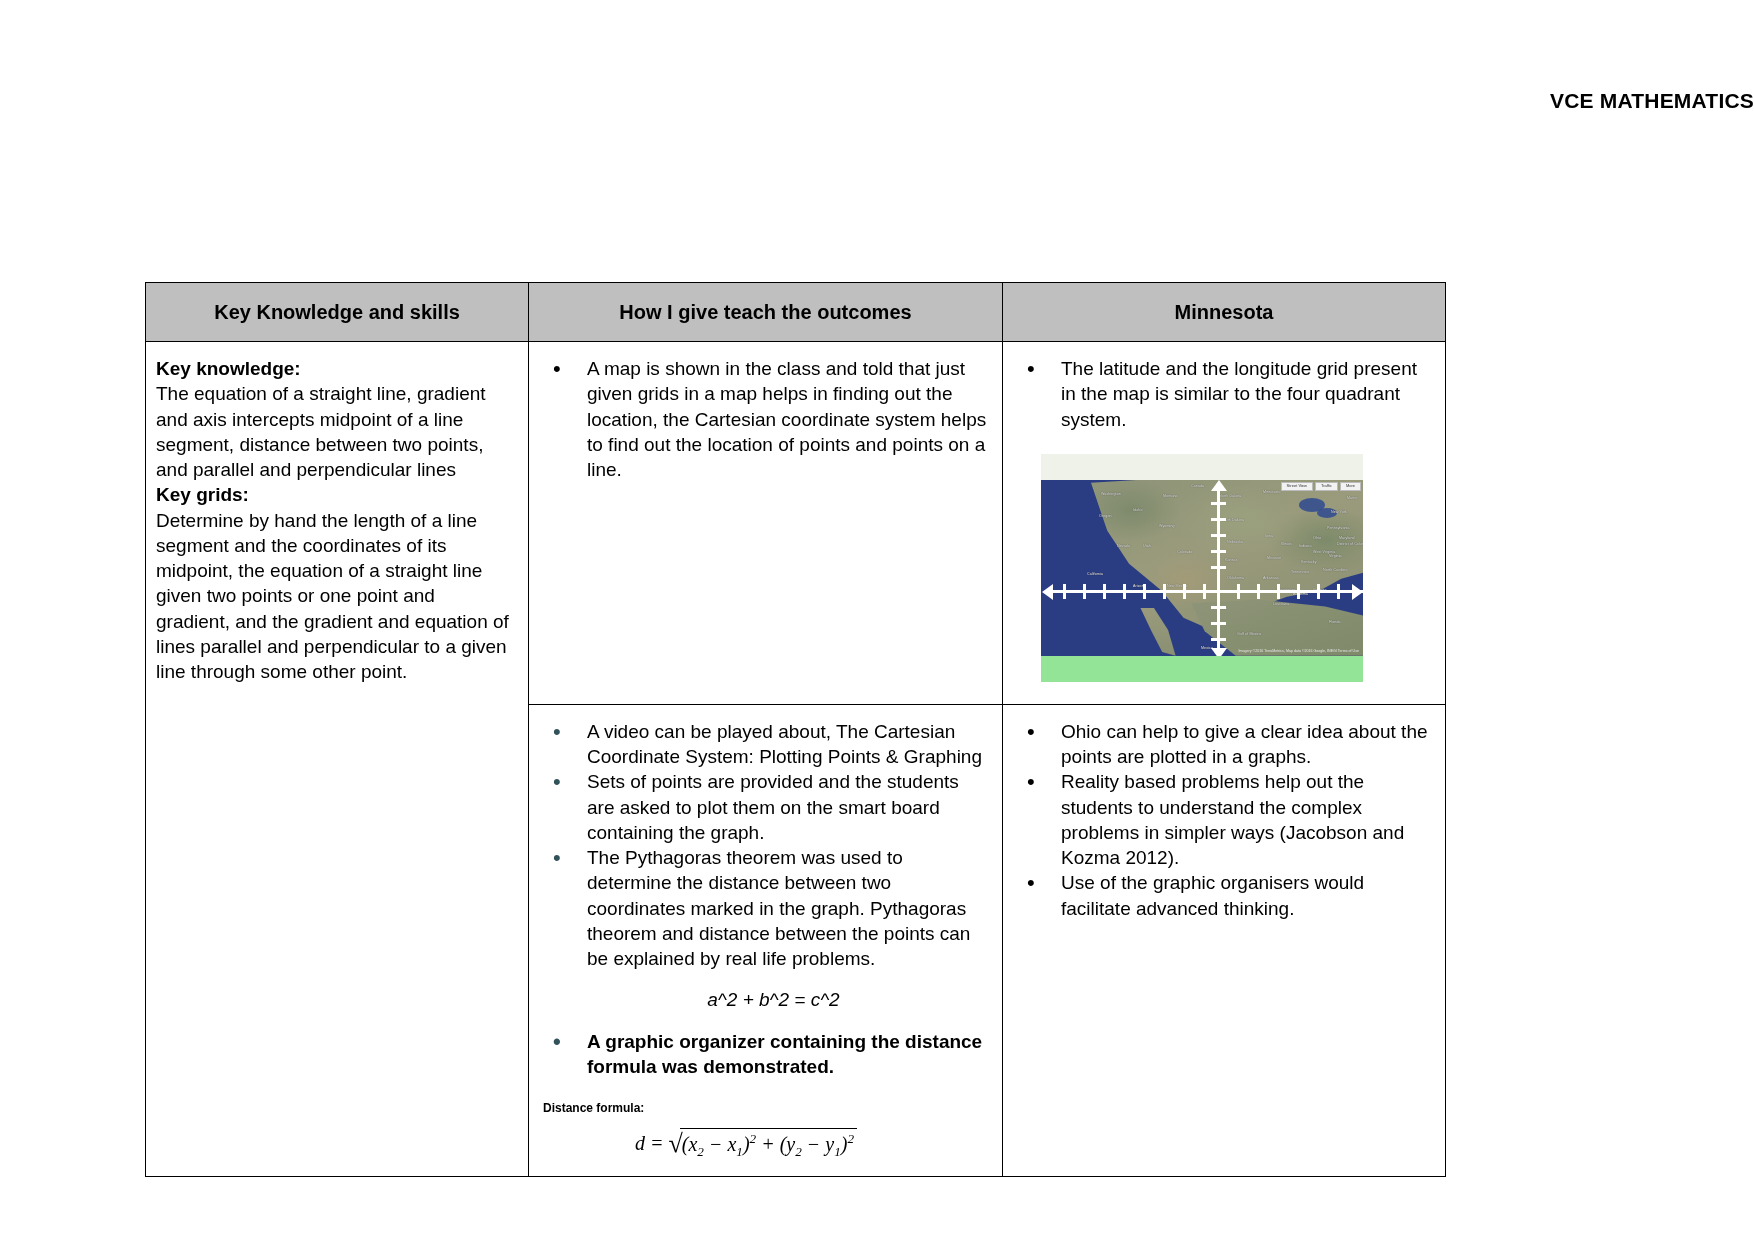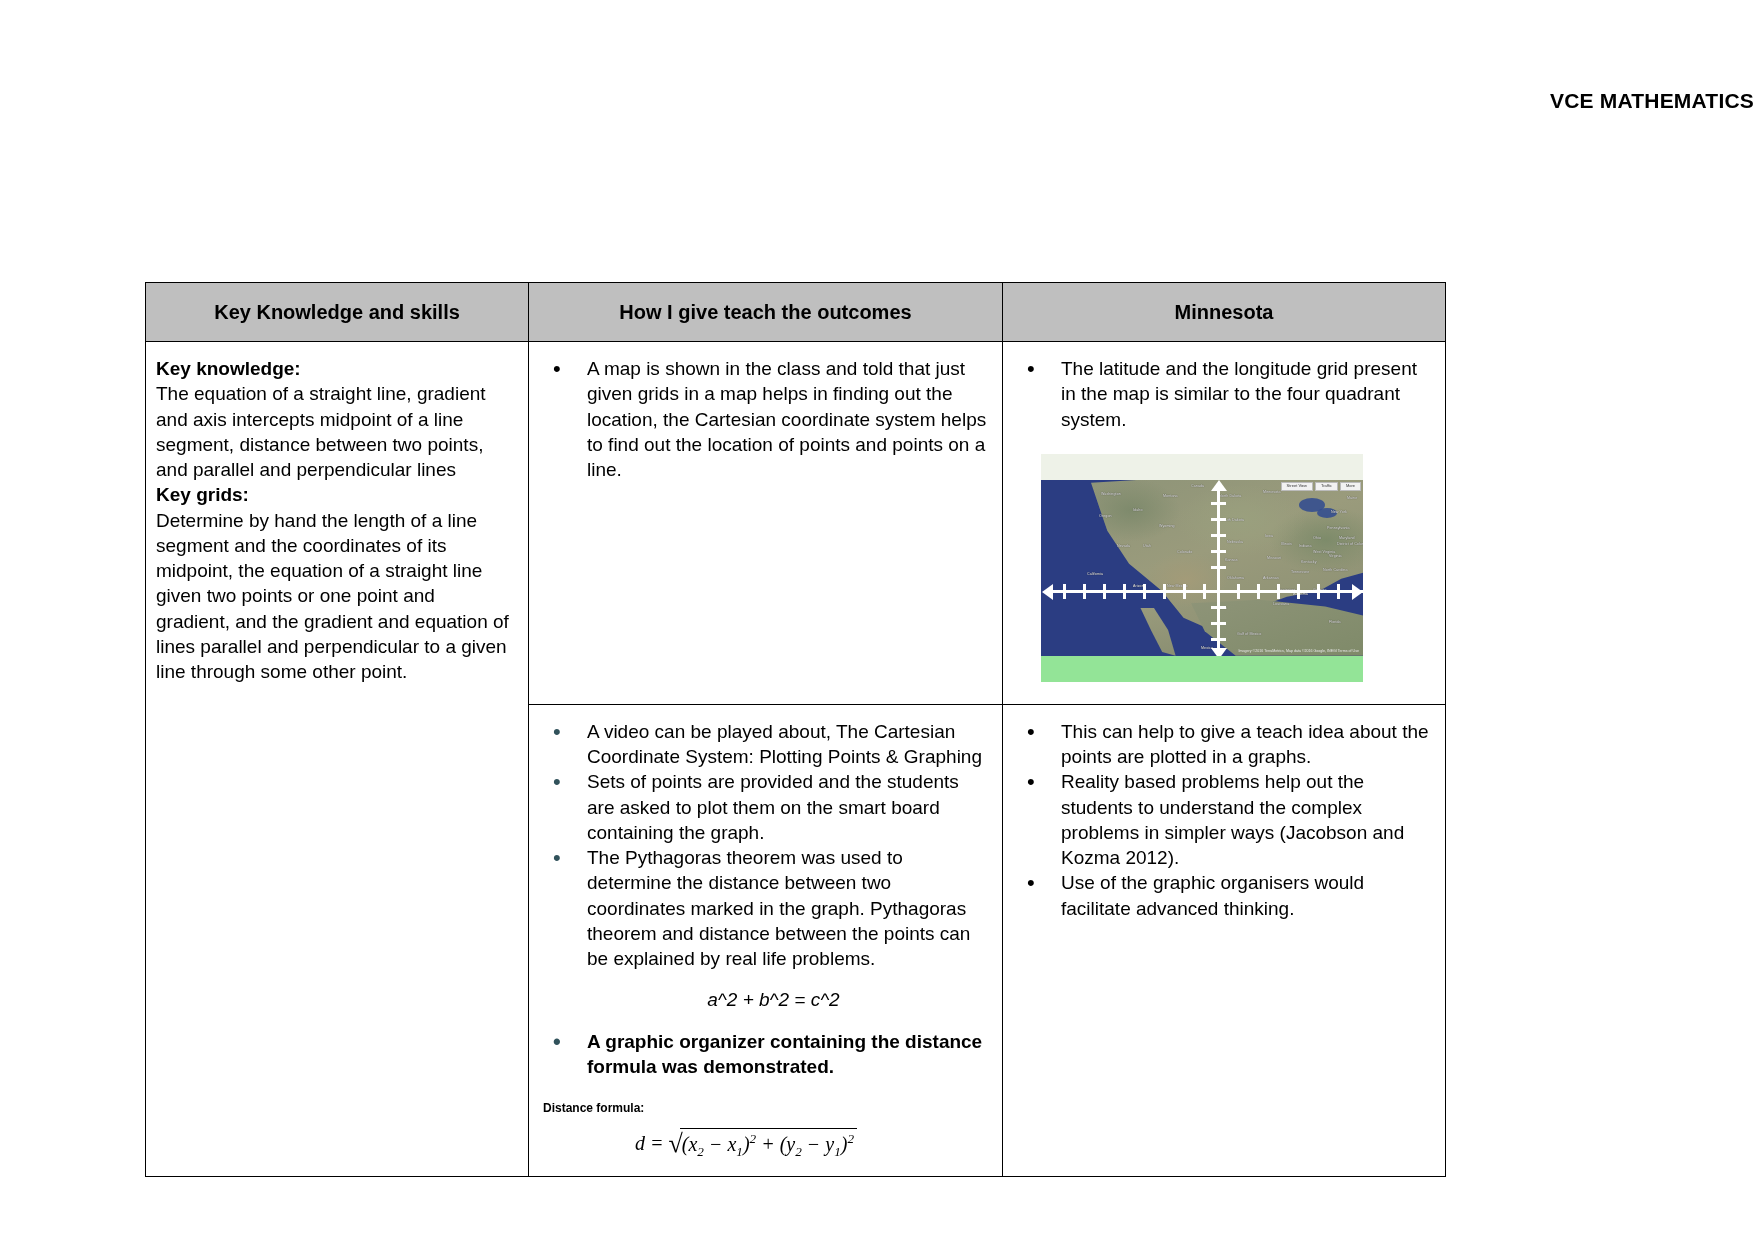--- a/index.html
+++ b/index.html
@@ -469,21 +469,21 @@
               <span>d</span>
               <span>=</span>
               <span class="radic"><span class="radsym">√</span><span class="under"><span>(x</span><sub class="v">2</sub><span> − x</span><sub class="v">1</sub><span>)</span><sup class="v">2</sup><span> + </span><span>(y</span><sub class="v">2</sub><span> − y</span><sub class="v">1</sub><span>)</span><sup class="v">2</sup></span></span>
             </div>
           </div>
         </td>
 
         <td class="r2c3">
           <div class="cell-pad">
             <ul class="bullets black">
-              <li>This can help to give a teach idea about the points are plotted in a graphs.</li>
+              <li>Ohio can help to give a clear idea about the points are plotted in a graphs.</li>
               <li>Reality based problems help out the students to understand the complex problems in simpler ways (Jacobson and Kozma 2012).</li>
               <li>Use of the graphic organisers would facilitate advanced thinking.</li>
             </ul>
           </div>
         </td>
       </tr>
     </tbody>
   </table>
 
 </div>

